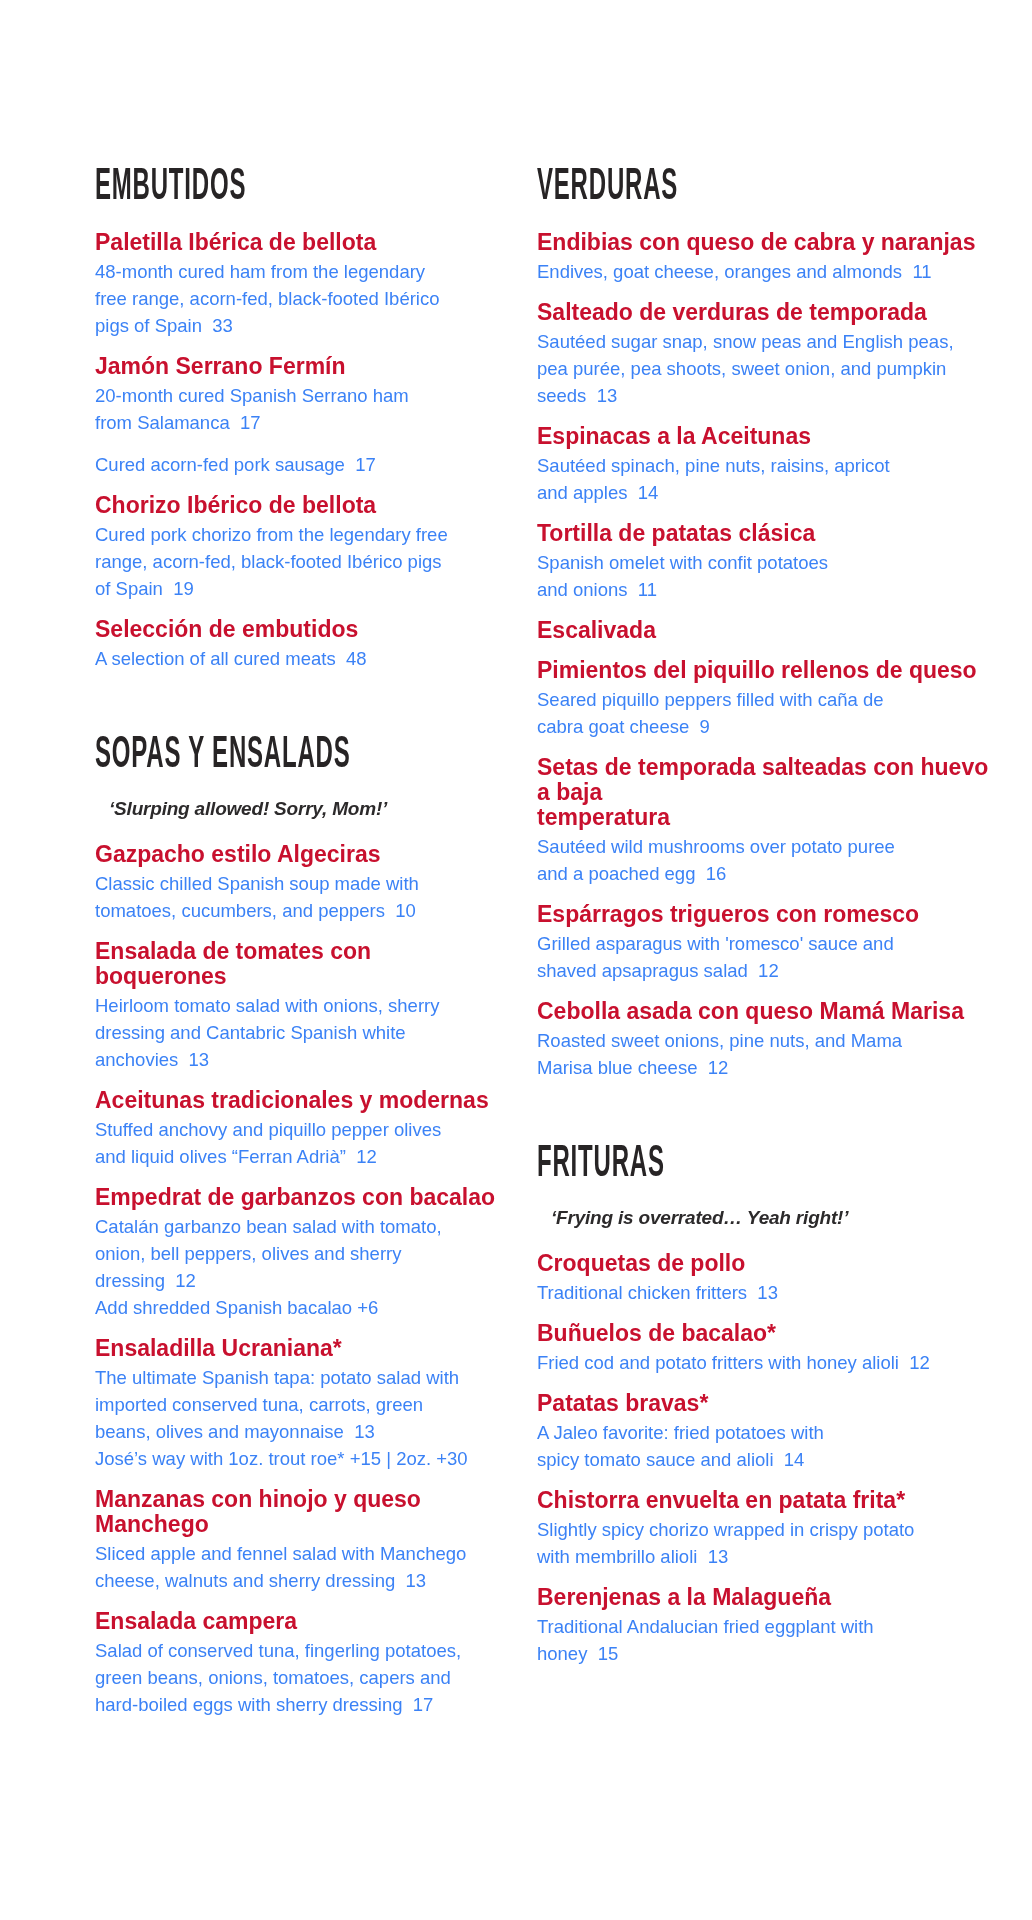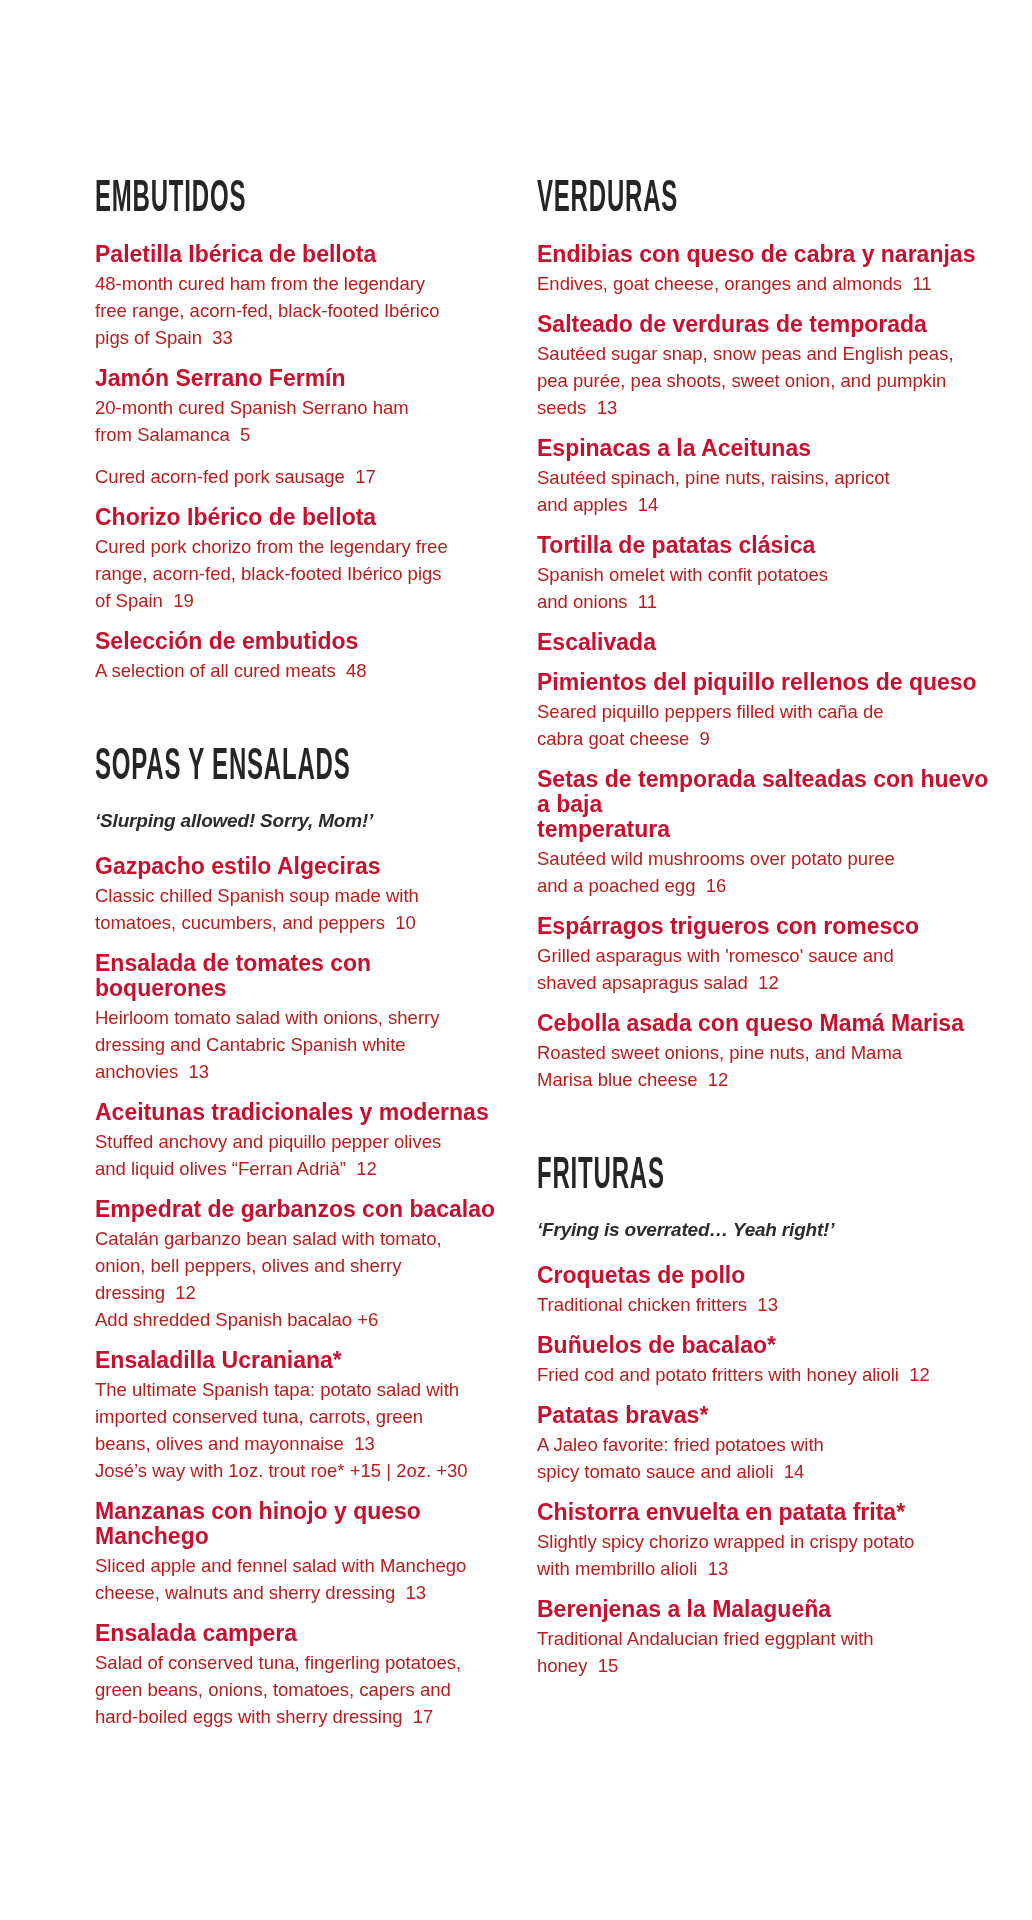--- a/index.html
+++ b/index.html
@@ -20,21 +20,21 @@
     height: 1920px;
     padding: 160px 30px 0 95px;
     display: flex;
   }
   .col {
     flex: none;
   }
   .col-left  { width: 402px; margin-right: 40px; }
   .col-right { width: 465px; }
 
-  .section { margin-top: 12px; }
+  .section { margin-top: 0; }
   .section + .section { margin-top: 56px; }
 
   .section-title-wrap {
     margin: 0 0 24px 0;
     height: 46px;
     display: flex;
     align-items: flex-end;
   }
   .section-title {
     display: inline-block;
@@ -47,36 +47,36 @@
     transform-origin: left bottom;
     white-space: nowrap;
   }
 
   .tagline {
     font-size: 19px;
     font-weight: 700;
     font-style: italic;
     color: #2c2a2b;
     letter-spacing: -0.2px;
-    margin: 0 0 22px 0;
+    margin: 0 0 22px 14px;
   }
 
   .item { margin-bottom: 15px; }
   .item-name {
     color: #c8102e;
     font-weight: 700;
     font-size: 23px;
     line-height: 25px;
     margin-bottom: 3px;
     white-space: pre-wrap;
   }
   .item-desc {
     font-size: 18.5px;
     line-height: 27px;
-    color: #b91c1c;
+    color: #3b82f6;
     white-space: pre-wrap;
   }
 </style>
 </head>
 <body>
 
 <div class="page">
 
   <div class="col col-left">
 
@@ -86,21 +86,21 @@
       </div>
       <div class="item">
         <div class="item-name">Paletilla Ibérica de bellota</div>
         <div class="item-desc">48-month cured ham from the legendary
 free range, acorn-fed, black-footed Ibérico
 pigs of Spain  33</div>
       </div>
       <div class="item">
         <div class="item-name">Jamón Serrano Fermín</div>
         <div class="item-desc">20-month cured Spanish Serrano ham
-from Salamanca  5</div>
+from Salamanca  17</div>
       </div>
       <div class="item">
         <div class="item-desc">Cured acorn-fed pork sausage  17</div>
       </div>
       <div class="item">
         <div class="item-name">Chorizo Ibérico de bellota</div>
         <div class="item-desc">Cured pork chorizo from the legendary free
 range, acorn-fed, black-footed Ibérico pigs
 of Spain  19</div>
       </div>

